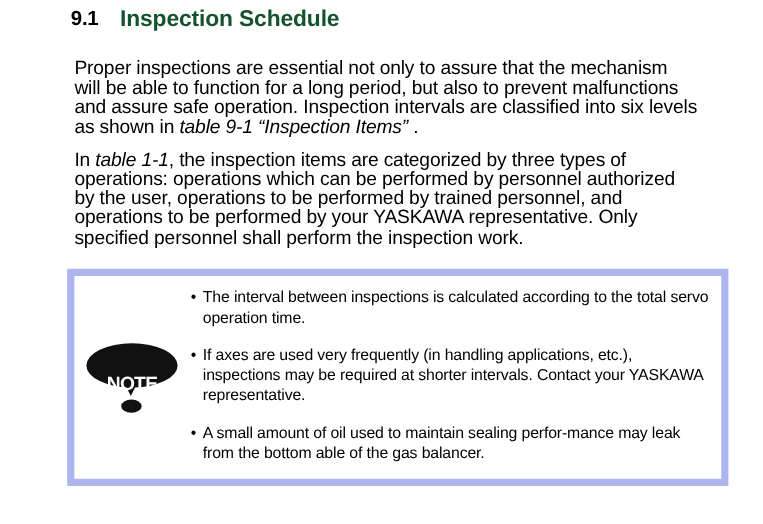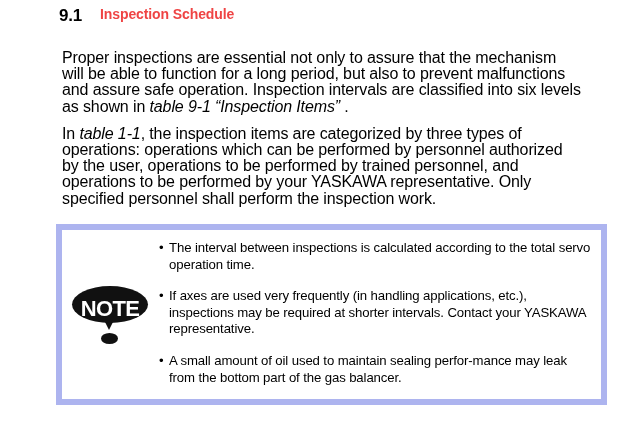--- a/index.html
+++ b/index.html
@@ -28,23 +28,23 @@
   .section-number {
     font-size: 17px;
     font-weight: bold;
     color: #000000;
     width: 52px;
     padding-left: 11px;
     box-sizing: border-box;
     letter-spacing: -0.2px;
   }
   .section-title {
-    font-size: 14px;
+    font-size: 19px;
     font-weight: bold;
-    color: #ef4444;
+    color: #14532d;
     letter-spacing: -0.1px;
   }
 
   
   .body-col {
     position: absolute;
     left: 62px;
     top: 50px;
     width: 520px;
   }
@@ -89,29 +89,29 @@
     top: 0;
     width: 76px;
     height: 37px;
     background: #111111;
     border-radius: 50% / 50%;
     z-index: 2;
   }
   .note-word {
     position: absolute;
     left: 0;
-    top: 4px;
+    top: 16px;
     width: 76px;
     height: 37px;
     z-index: 3;
     display: flex;
     align-items: center;
     justify-content: center;
     color: #ffffff;
-    font-size: 22px;
+    font-size: 16px;
     font-weight: bold;
     letter-spacing: -0.6px;
     font-family: "Liberation Sans", sans-serif;
   }
   .note-tail {
     position: absolute;
     left: 30px;
     top: 30px;
     width: 0;
     height: 0;
@@ -189,17 +189,17 @@
       <span class="note-text">The interval between inspections is calculated according to the total servo operation time.</span>
     </div>
 
     <div class="note-item">
       <span class="note-bullet">•</span>
       <span class="note-text">If axes are used very frequently (in handling applications, etc.), inspections may be required at shorter intervals. Contact your YASKAWA representative.</span>
     </div>
 
     <div class="note-item">
       <span class="note-bullet">•</span>
-      <span class="note-text">A small amount of oil used to maintain sealing perfor-mance may leak from the bottom part of the gas balancer.</span>
+      <span class="note-text">A small amount of oil used to maintain sealing perfor-mance may leak from the bottom able of the gas balancer.</span>
     </div>
 
   </div>
 </div>
 
 </body></html>

